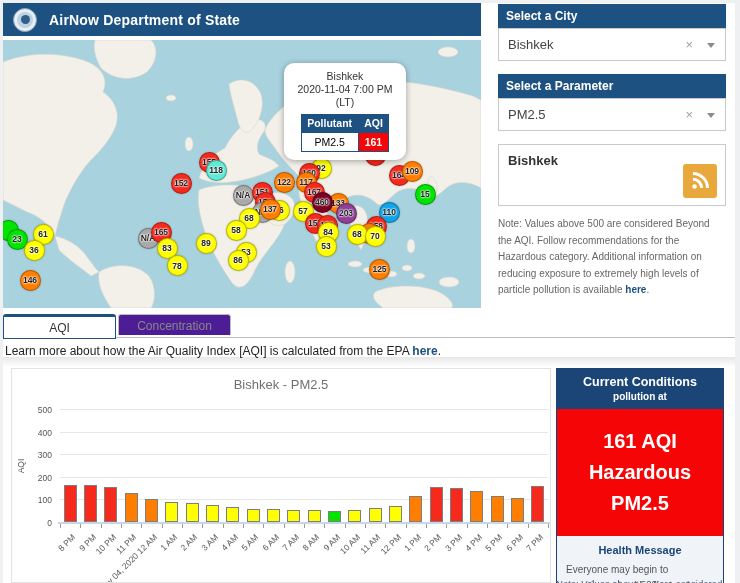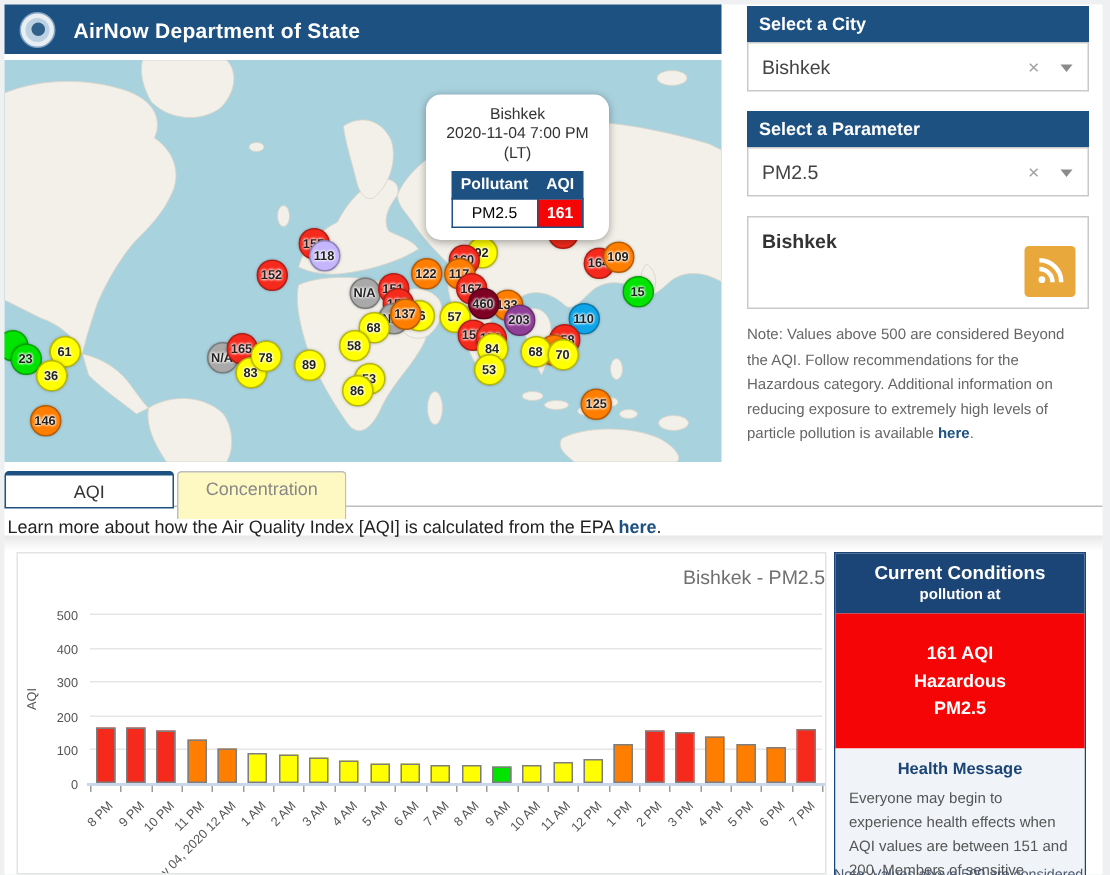--- a/index.html
+++ b/index.html
@@ -38,48 +38,48 @@
   .sel-x { position:absolute; right:32px; top:8px; color:#a0a0a0; font-size:13px; cursor:pointer; }
   .sel-car { position:absolute; right:10px; top:14px; width:0; height:0; border-left:4px solid transparent; border-right:4px solid transparent; border-top:5px solid #8b8b8b; cursor:pointer; }
   .feed { border:1px solid #c9c9c9; background:#fff; height:62px; position:relative; padding:8px 9px; }
   .feed .fcity { font-size:13px; color:#333; font-weight:bold; }
   .rss { position:absolute; right:8px; bottom:7px; width:34px; height:34px; background:#e9a83c; border-radius:3px; display:flex; align-items:center; justify-content:center; cursor:pointer; }
   .note { font-size:10px; color:#666; line-height:1.65; margin-top:10px; }
   .note a, .lm a { color:#1d5181; font-weight:bold; cursor:pointer; }
 
   
   .tabs { position:absolute; left:0; top:311px; width:732px; border-bottom:1px solid #bdbdbd; height:24px; }
-  .tab { float:left; width:113px; height:32px; text-align:center; font-size:12px; line-height:22px;
-         background:#fef9c3; border:1px solid #bdbdbd; border-bottom:none; color:#888;
+  .tab { float:left; width:113px; height:21px; text-align:center; font-size:12px; line-height:22px;
+         background:#4c1d95; border:1px solid #bdbdbd; border-bottom:none; color:#888;
          border-radius:3px 3px 0 0; margin-right:2px; cursor:pointer; }
   .tab.active { background:#fff; color:#333; border:1px solid #1d5181; border-top:3px solid #1d5181; position:relative; z-index:2; height:25px; }
   .lm { position:absolute; left:2px; top:341px; font-size:12px; color:#222; }
   .shadow-band { position:absolute; left:0; top:354px; width:732px; height:10px;
                  background:linear-gradient(#00000018, transparent); }
 
   
   .chart { position:absolute; left:8px; top:365px; width:540px; height:215px; background:#fff; border:1px solid #e3e3e3; overflow:hidden; }
-  .ct { text-align:right; font-size:13px; color:#707070; margin-top:8px; }
+  .ct { text-align:center; font-size:13px; color:#707070; margin-top:8px; }
   .gridline { position:absolute; height:1px; background:#e6e6e6; }
   .ytick { position:absolute; width:40px; text-align:right; font-size:8.5px; color:#555; }
   .ylab { position:absolute; left:2px; top:92px; font-size:8.5px; color:#555; transform:rotate(-90deg); }
   .bar { position:absolute; width:13px; border:1px solid #7e7e7e; }
   .baseline { position:absolute; height:2px; background:#c9d6e8; }
   .xtick { position:absolute; width:1px; height:4px; background:#9a9a9a; }
   .xlab { position:absolute; width:110px; text-align:right; font-size:8.5px; color:#555; white-space:nowrap;
           transform:rotate(-45deg); transform-origin:100% 0; }
 
   
   .cond { position:absolute; left:553px; top:365px; width:168px; border:1px solid #1a4576; background:#fff; }
   .cond-h { background:#1a4576; color:#fff; text-align:center; padding:6px 4px 7px 4px; }
   .cond-h .t1 { font-size:12.5px; font-weight:bold; }
   .cond-h .t2 { font-size:10px; font-weight:bold; margin-top:2px; }
   .cond-h .t3 { font-size:11.5px; font-weight:bold; margin-top:2px; }
   .cond-red { background:#f50505; color:#fff; text-align:center; padding:17px 4px; }
-  .cond-red div { font-size:12px; font-weight:bold; line-height:1.55; }
+  .cond-red div { font-size:20px; font-weight:bold; line-height:1.55; }
   .cond-hm { background:#f0f3f7; padding:8px 9px 10px 9px; }
   .cond-hm h4 { text-align:center; font-size:11px; color:#1a4576; margin-bottom:6px; }
   .cond-hm p { font-size:10px; color:#555; line-height:1.6; }
   .foot-note { position:absolute; left:553px; top:574px; width:170px; font-size:9.5px; color:#4a586e; line-height:1.5; }
 </style>
 </head>
 <body>
 
 <div class="page">
 
@@ -124,24 +124,24 @@
 
     <div>
         <div class="mk" style="left: -5.5px; top: 179.5px; background: rgb(0, 228, 0);"></div>
         <div class="mk" style="left: 3.5px; top: 188.5px; background: rgb(0, 228, 0);">23</div>
         <div class="mk" style="left: 29.5px; top: 183.5px; background: rgb(255, 255, 0);">61</div>
         <div class="mk" style="left: 20.5px; top: 199.5px; background: rgb(255, 255, 0);">36</div>
         <div class="mk" style="left: 16.5px; top: 229.5px; background: rgb(255, 126, 0);">146</div>
         <div class="mk" style="left: 134.5px; top: 187.5px; background: rgb(169, 169, 169);">N/A</div>
         <div class="mk" style="left: 147.5px; top: 181.5px; background: rgb(245, 42, 29);">165</div>
         <div class="mk" style="left: 153.5px; top: 197.5px; background: rgb(255, 255, 0);">83</div>
-        <div class="mk" style="left: 163.5px; top: 187px; background: rgb(255, 255, 0); text-align: center;">78</div>
+        <div class="mk" style="left: 163.5px; top: 215px; background: rgb(255, 255, 0); text-align: center;">78</div>
         <div class="mk" style="left: 167.5px; top: 132.5px; background: rgb(245, 42, 29);">152</div>
         <div class="mk" style="left: 195.5px; top: 111.5px; background: rgb(245, 42, 29);">155</div>
-        <div class="mk" style="left: 202.5px; top: 119.5px; background: #c4b5fd;">118</div>
+        <div class="mk" style="left: 202.5px; top: 119.5px; background: #5eead4;">118</div>
         <div class="mk" style="left: 229.5px; top: 144.5px; background: rgb(169, 169, 169);">N/A</div>
         <div class="mk" style="left: 270.5px; top: 131.5px; background: rgb(255, 126, 0);">122</div>
         <div class="mk" style="left: 248.5px; top: 141.5px; background: rgb(245, 42, 29);">151</div>
         <div class="mk" style="left: 251.5px; top: 151.5px; background: rgb(245, 42, 29);">152</div>
         <div class="mk" style="left: 248.5px; top: 161.5px; background: rgb(169, 169, 169);">N/A</div>
         <div class="mk" style="left: 265.5px; top: 159.5px; background: rgb(255, 255, 0);">96</div>
         <div class="mk" style="left: 256.5px; top: 158.5px; background: rgb(255, 126, 0);">137</div>
         <div class="mk" style="left: 235.5px; top: 167.5px; background: rgb(255, 255, 0);">68</div>
         <div class="mk" style="left: 222.5px; top: 179.5px; background: rgb(255, 255, 0);">58</div>
         <div class="mk" style="left: 192.5px; top: 192.5px; background: rgb(255, 255, 0);">89</div>
@@ -158,21 +158,21 @@
         <div class="mk" style="left: 301.5px; top: 172.5px; background: rgb(245, 42, 29);">155</div>
         <div class="mk" style="left: 313.5px; top: 174.5px; background: rgb(245, 42, 29);">151</div>
         <div class="mk" style="left: 314.5px; top: 181.5px; background: rgb(255, 255, 0);">84</div>
         <div class="mk" style="left: 312.5px; top: 195.5px; background: rgb(255, 255, 0);">53</div>
         <div class="mk" style="left: 361.5px; top: 104.5px; background: rgb(245, 42, 29);">193</div>
         <div class="mk" style="left: 375.5px; top: 161.5px; background: #0ea5e9;">110</div>
         <div class="mk" style="left: 362.5px; top: 175.5px; background: rgb(245, 42, 29);">158</div>
         <div class="mk" style="left: 355.5px; top: 182.5px; background: rgb(255, 126, 0);">116</div>
         <div class="mk" style="left: 343.5px; top: 183.5px; background: rgb(255, 255, 0);">68</div>
         <div class="mk" style="left: 361.5px; top: 185.5px; background: rgb(255, 255, 0);">70</div>
-        <div class="mk" style="left: 384px; top: 218.5px; background: rgb(255, 126, 0);">125</div>
+        <div class="mk" style="left: 366px; top: 218.5px; background: rgb(255, 126, 0);">125</div>
         <div class="mk" style="left: 385.5px; top: 124.5px; background: rgb(245, 42, 29);">164</div>
         <div class="mk" style="left: 398.5px; top: 120.5px; background: rgb(255, 126, 0);">109</div>
         <div class="mk" style="left: 411.5px; top: 143.5px; background: rgb(0, 228, 0);">15</div>
       </div>
 
     <div class="popup">
       <div class="pc">Bishkek</div>
       <div class="pc">2020-11-04 7:00 PM</div>
       <div class="pc">(LT)</div>
       <table>

